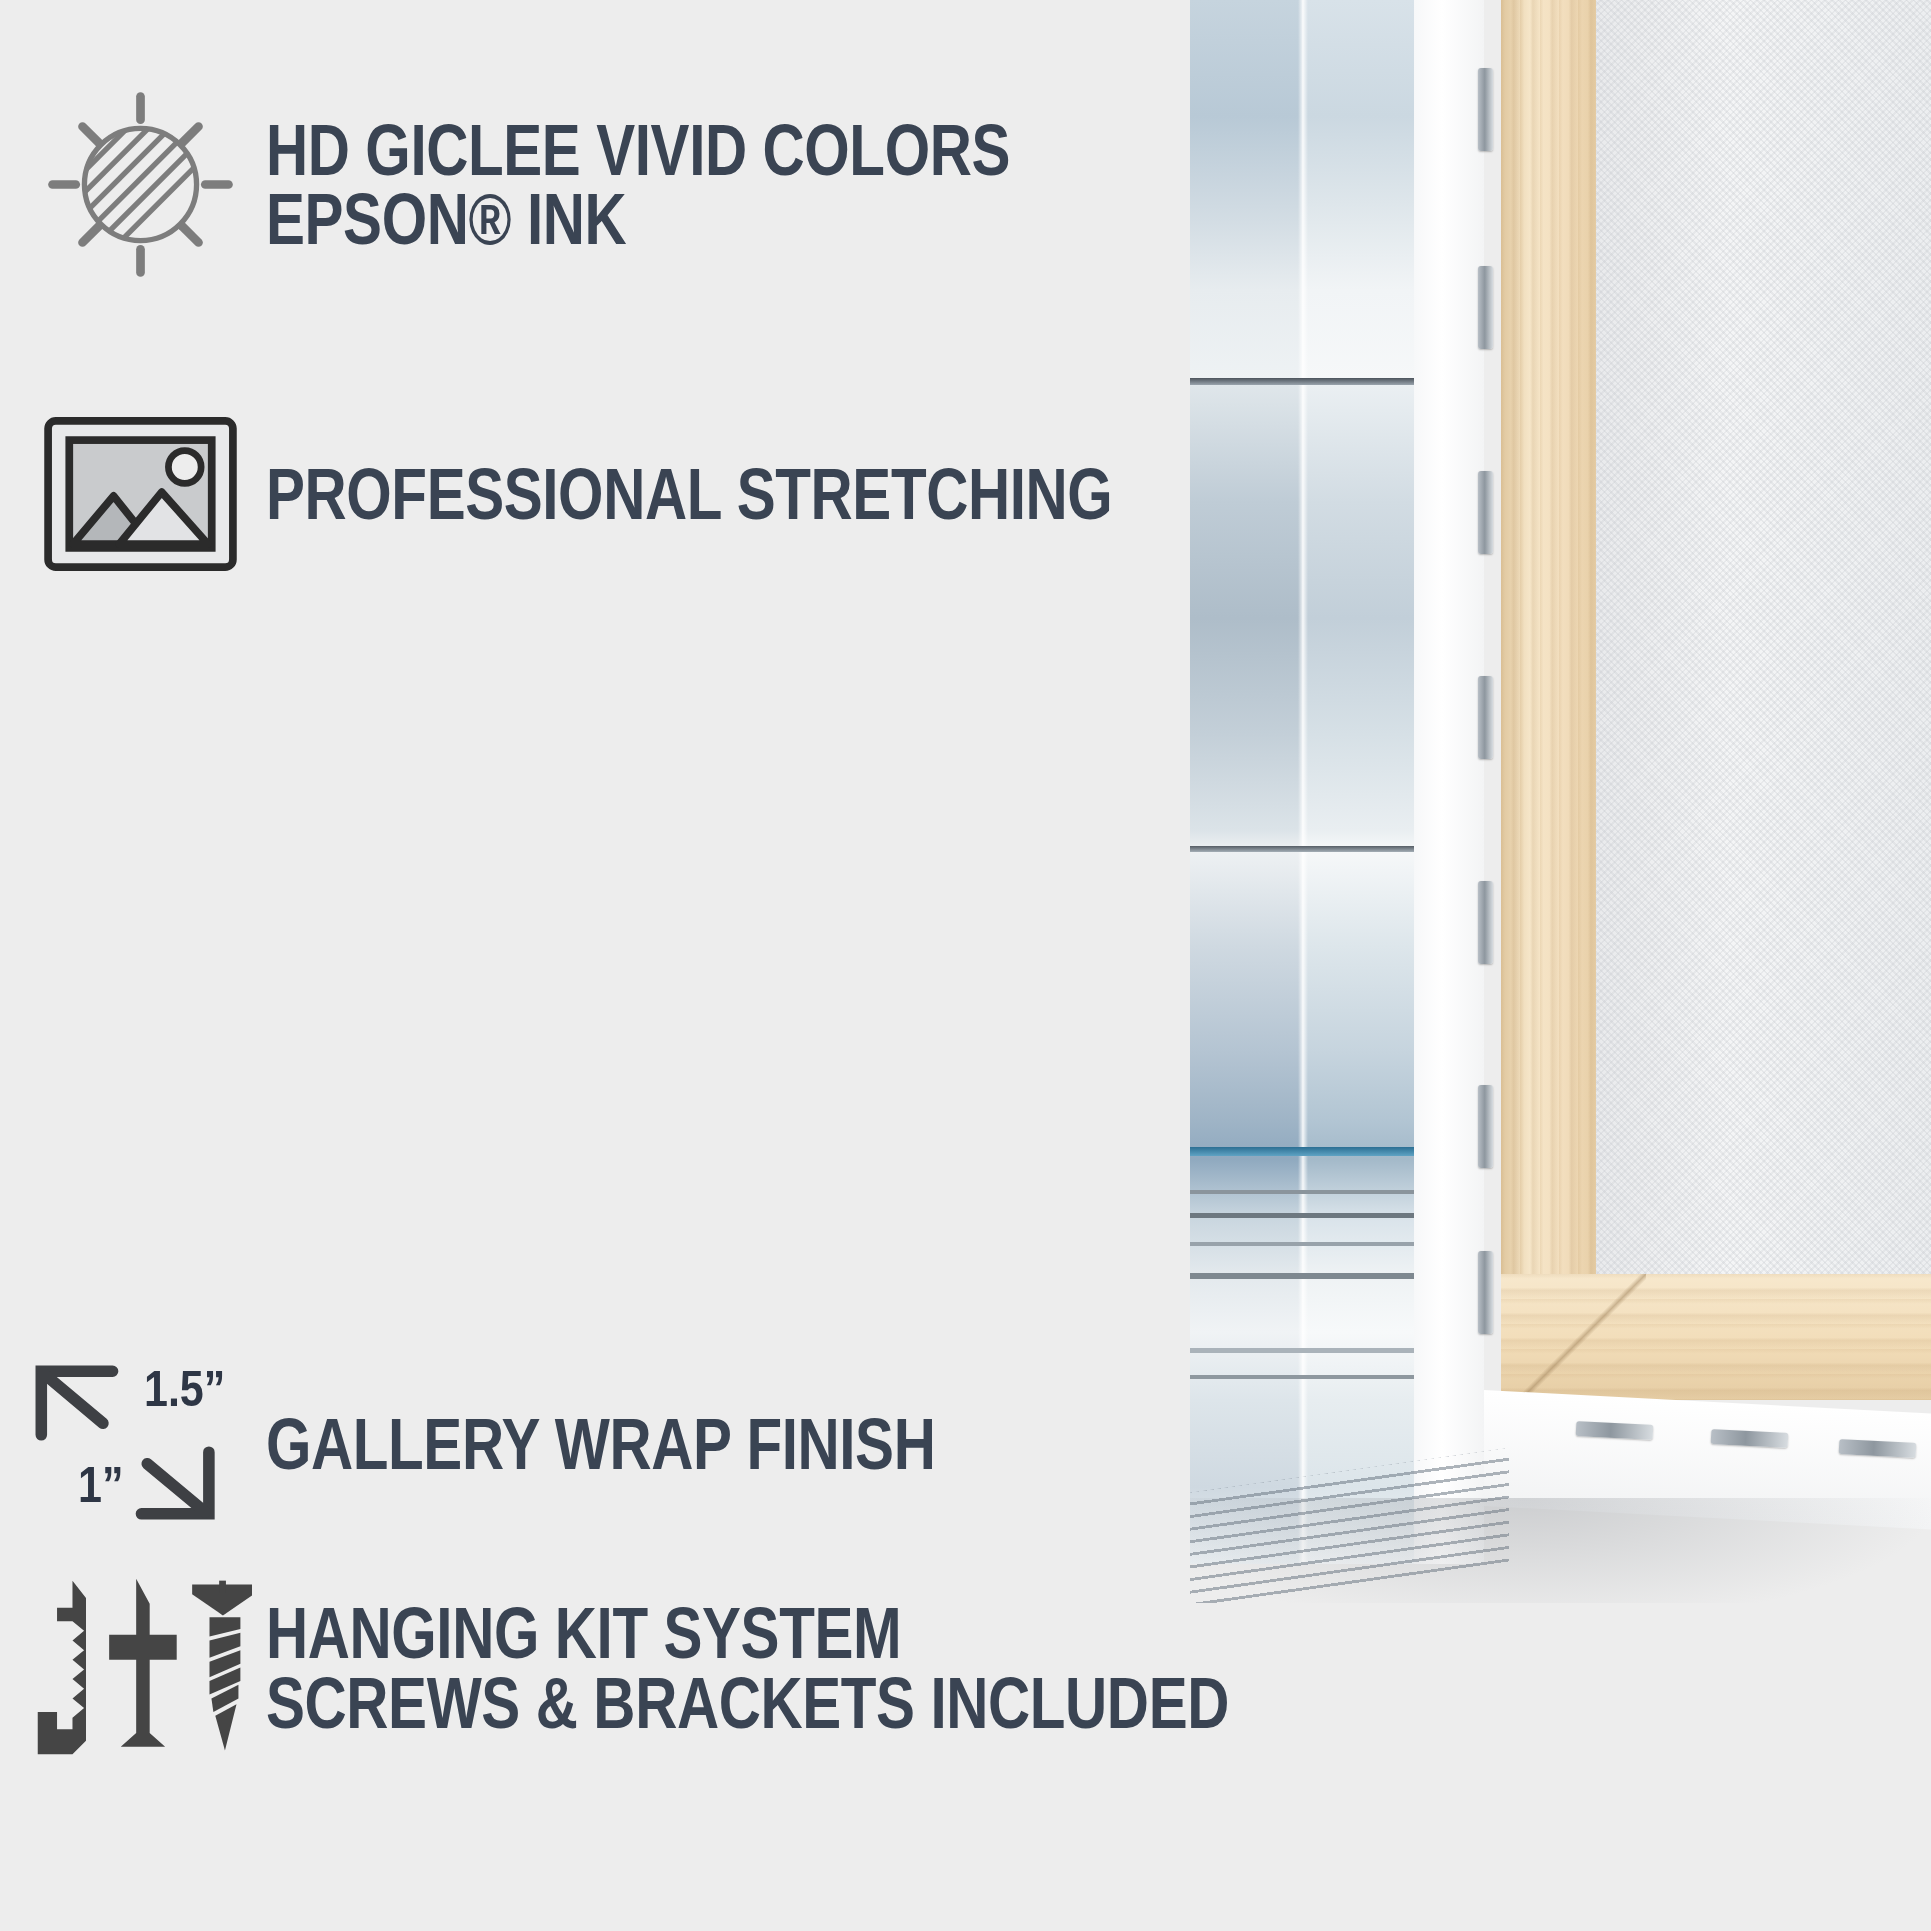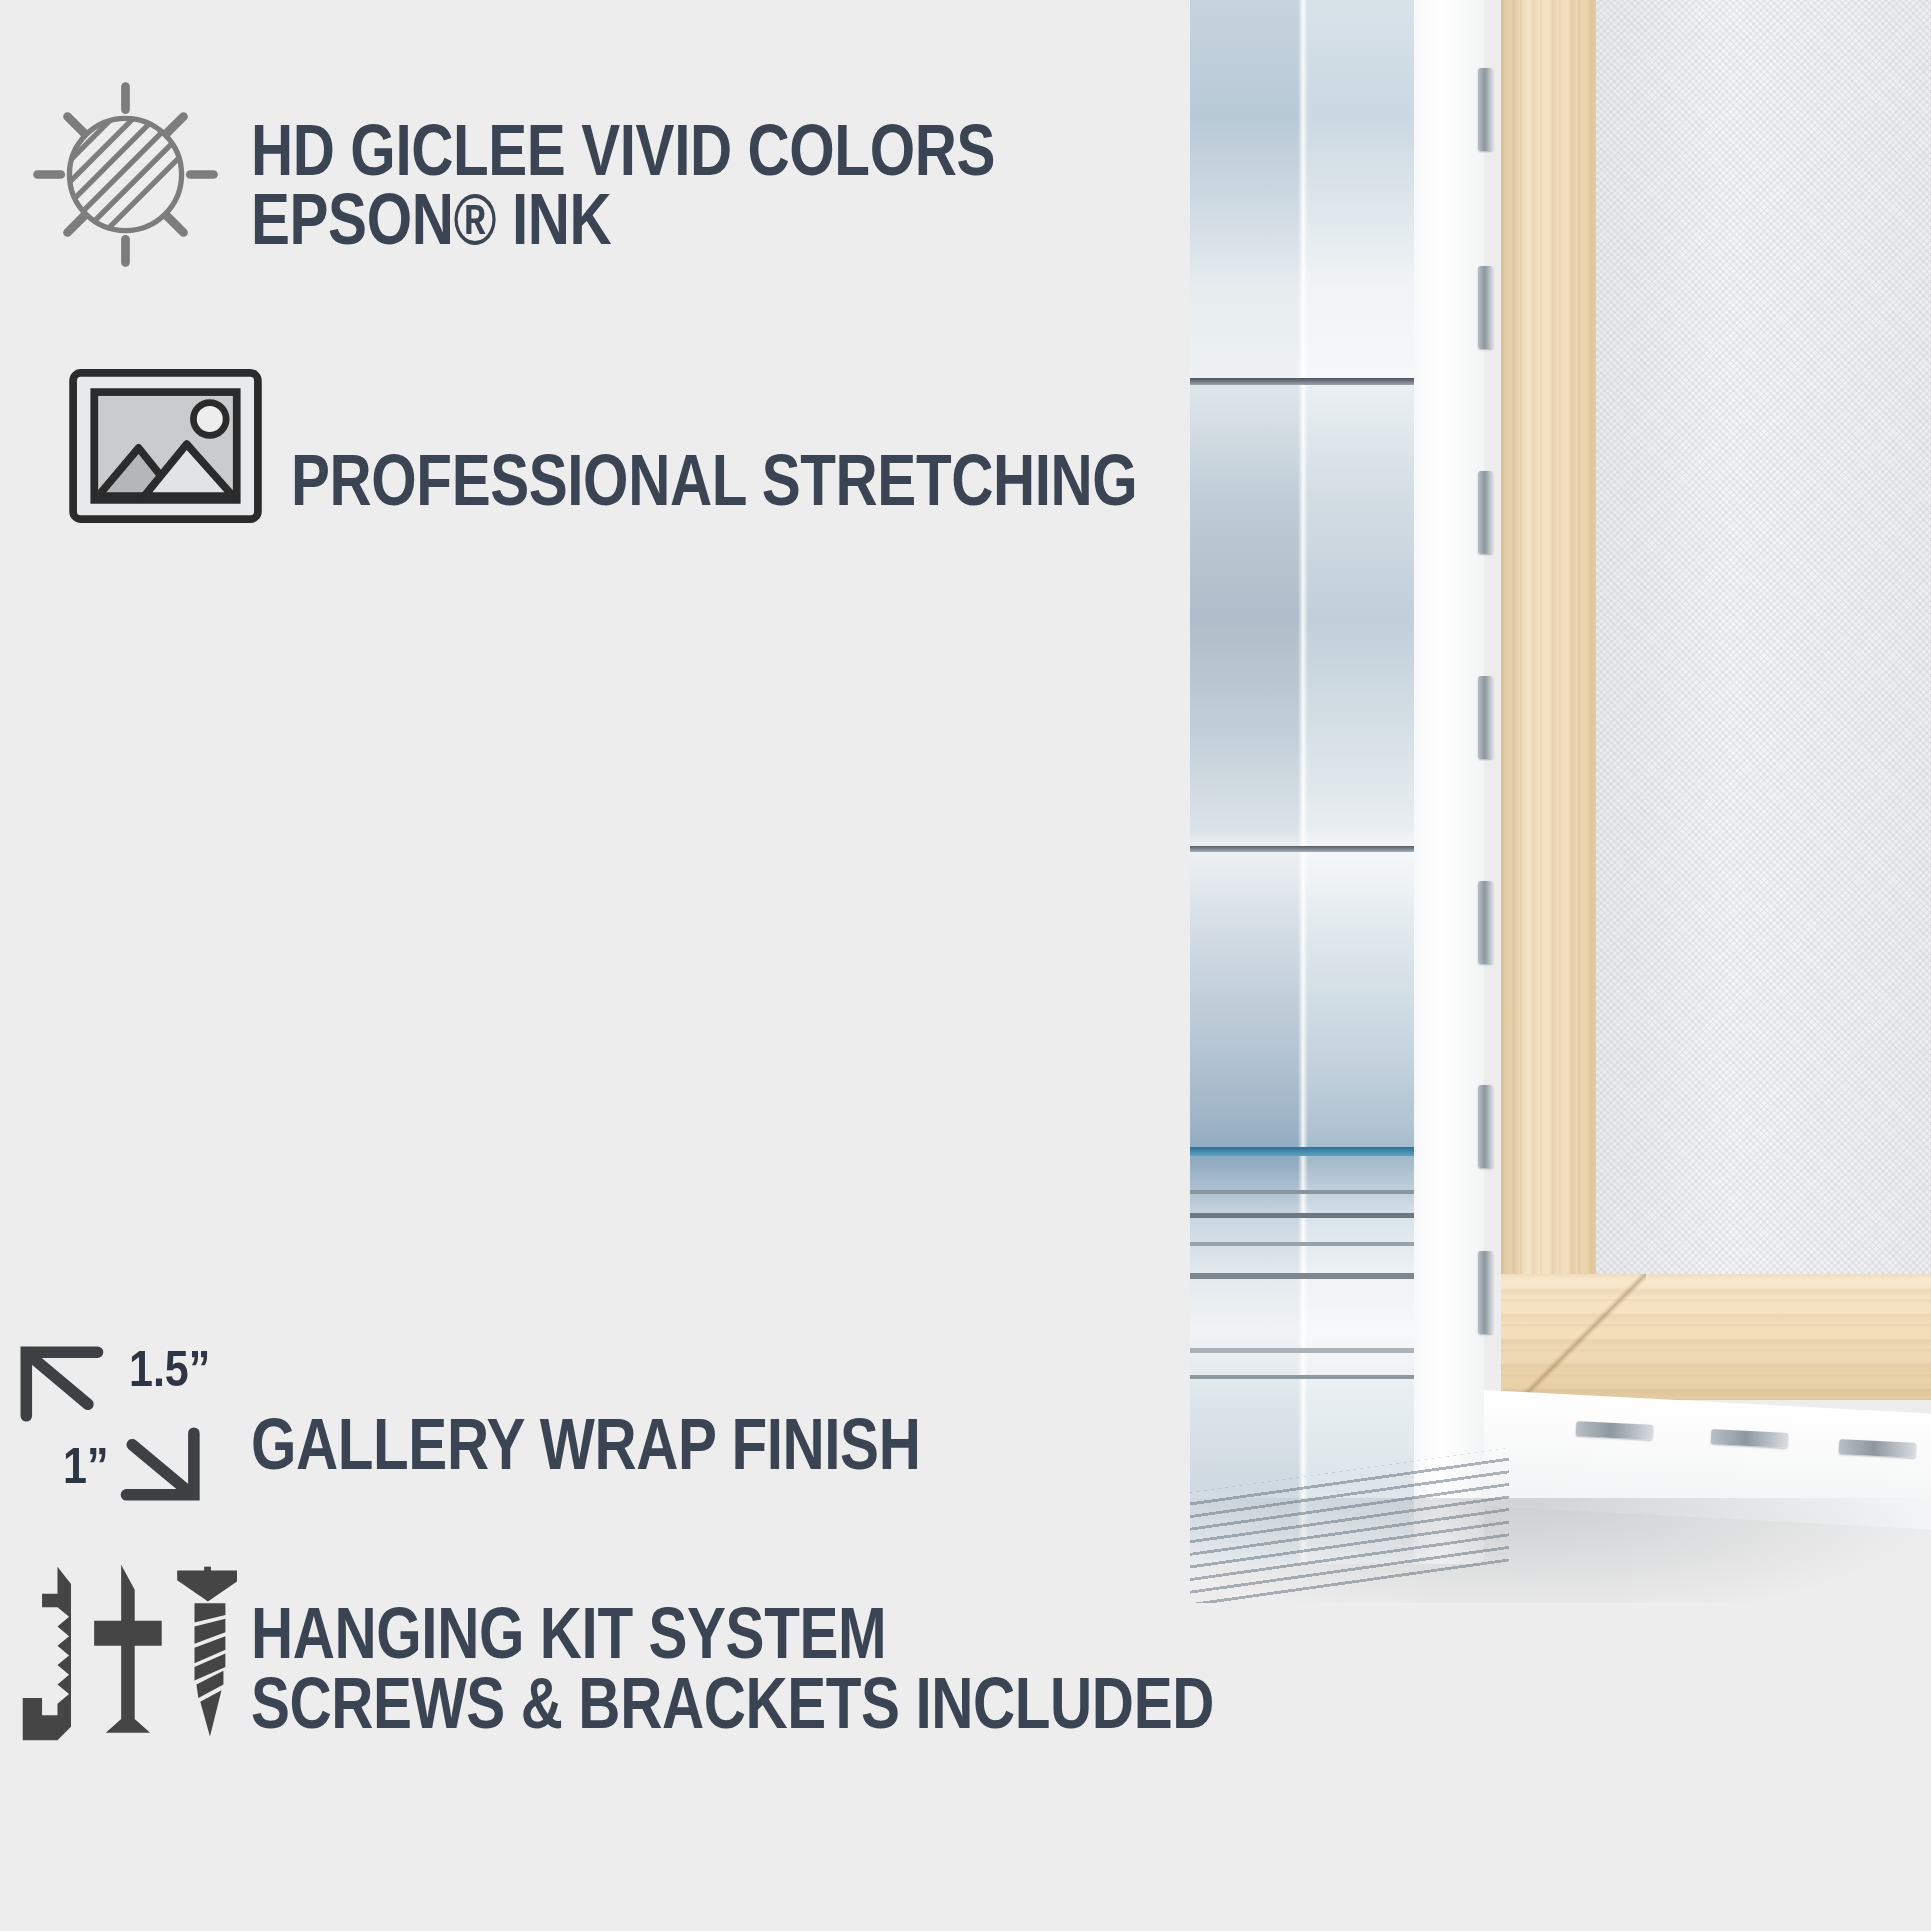--- a/index.html
+++ b/index.html
@@ -39,40 +39,42 @@
     width: 1197px;
     display: flex;
     align-items: center;
   }
 
   .icon-slot {
     width: 251px;
     min-width: 251px;
     height: 222px;
     display: flex;
+    align-items: center;
     justify-content: center;
     position: relative;
+    padding-left: 15px;
   }
 
   .feature-text {
     color: #3a4453;
     font-family: "Liberation Sans Narrow", "Liberation Sans", sans-serif;
     font-weight: bold;
     font-size: 73px;
     line-height: 0.95;
     letter-spacing: -0.5px;
     transform: scaleX(0.80);
     transform-origin: left center;
     white-space: nowrap;
   }
   .feature-text .line { display: block; }
 
   
   #row-giclee       { top: 68px;   height: 232px; }
-  #row-stretching   { top: 364px;  height: 232px; margin-left: 40px; }
+  #row-stretching   { top: 378px;  height: 232px; }
   #row-pinewood     { top: 705px;  height: 232px; }
   #row-packaging    { top: 1004px; height: 241px; }
   #row-gallerywrap  { top: 1323px; height: 241px; }
   #row-hangingkit   { top: 1537px; height: 261px; }
 
   
   .sun-icon { width: 203px; height: 203px; }
 
   
   .picture-icon { width: 193px; height: 154px; }

